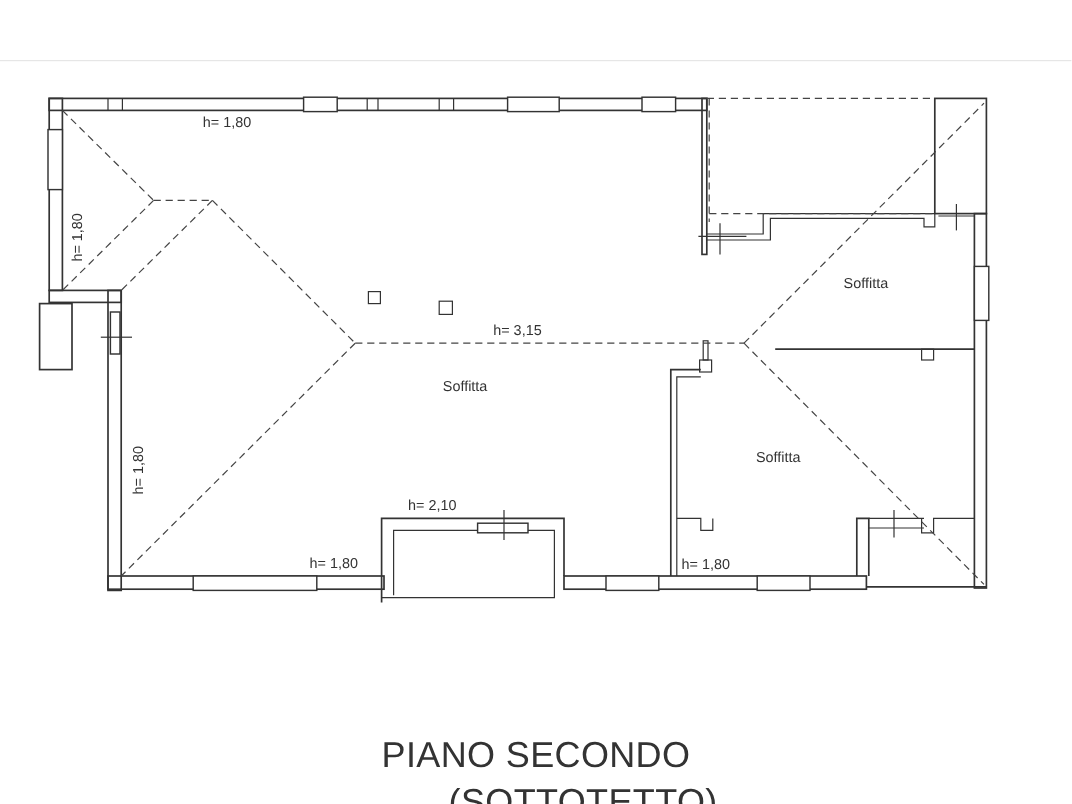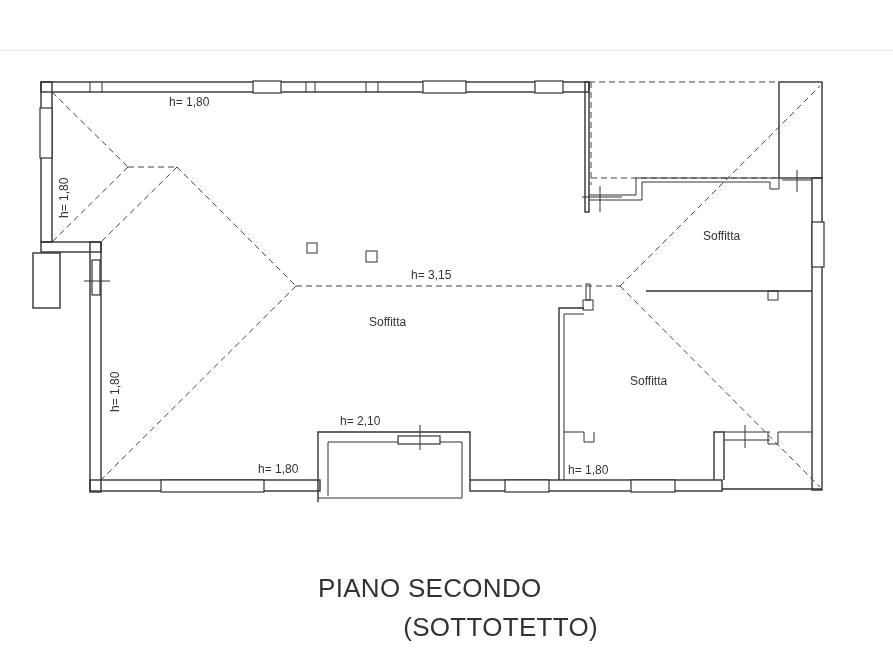--- a/index.html
+++ b/index.html
@@ -4,21 +4,21 @@
 <style>
   html, body { margin:0; padding:0; background:#ffffff; }
   body { width:893px; height:670px; position:relative; overflow:hidden; font-family:"Liberation Sans", sans-serif; }
   .topline { position:absolute; left:0; top:50px; width:893px; height:1px; background:#e6e6e6; }
   svg.plan { position:absolute; left:0; top:0; }
   .w { fill:none; stroke:#333; stroke-width:1.4; }
   .wt { fill:none; stroke:#333; stroke-width:1; }
   .d { fill:none; stroke:#444; stroke-width:1; stroke-dasharray:6 4; }
   .win { fill:#fff; stroke:#333; stroke-width:1.2; }
   .lbl { font-family:"Liberation Sans", sans-serif; font-size:12px; fill:#333; }
-  .title { position:absolute; left:318px; width:280px; font-size:26px; color:#333; letter-spacing:0.3px; }
+  .title { position:absolute; left:318px; width:280px; font-size:30px; color:#333; letter-spacing:0.3px;margin-top:40px; }
 </style>
 </head>
 <body>
 
 <div class="topline"></div>
 
 <svg class="plan" width="893" height="670" viewBox="0 0 893 670">
 
   <g>
 

